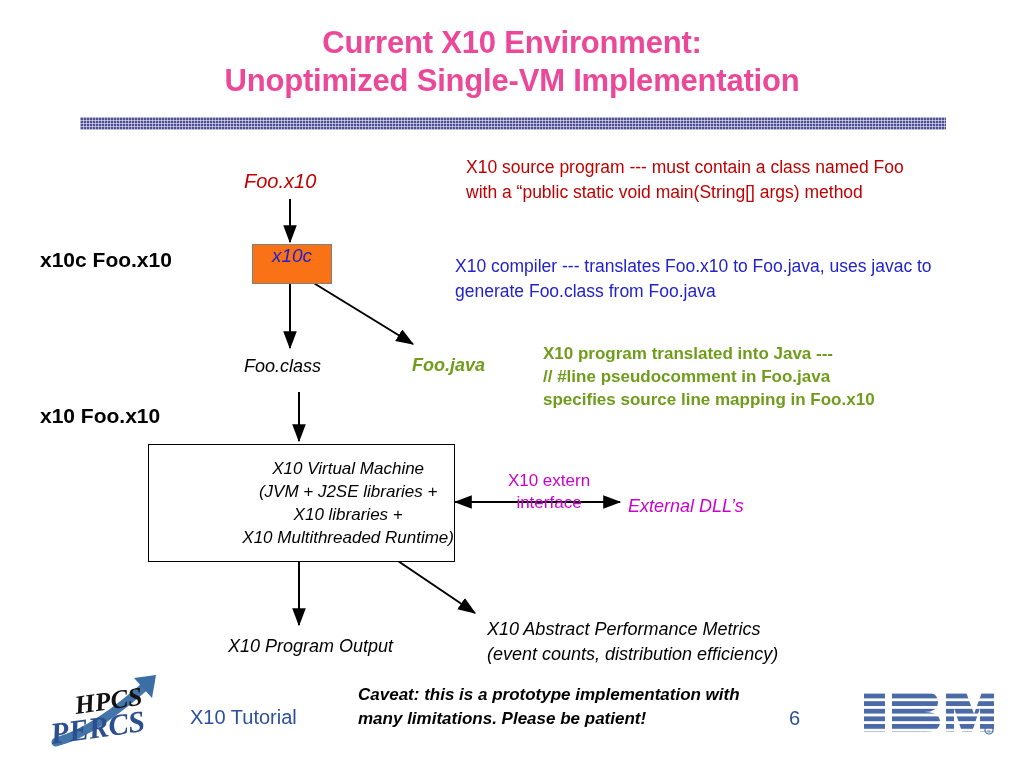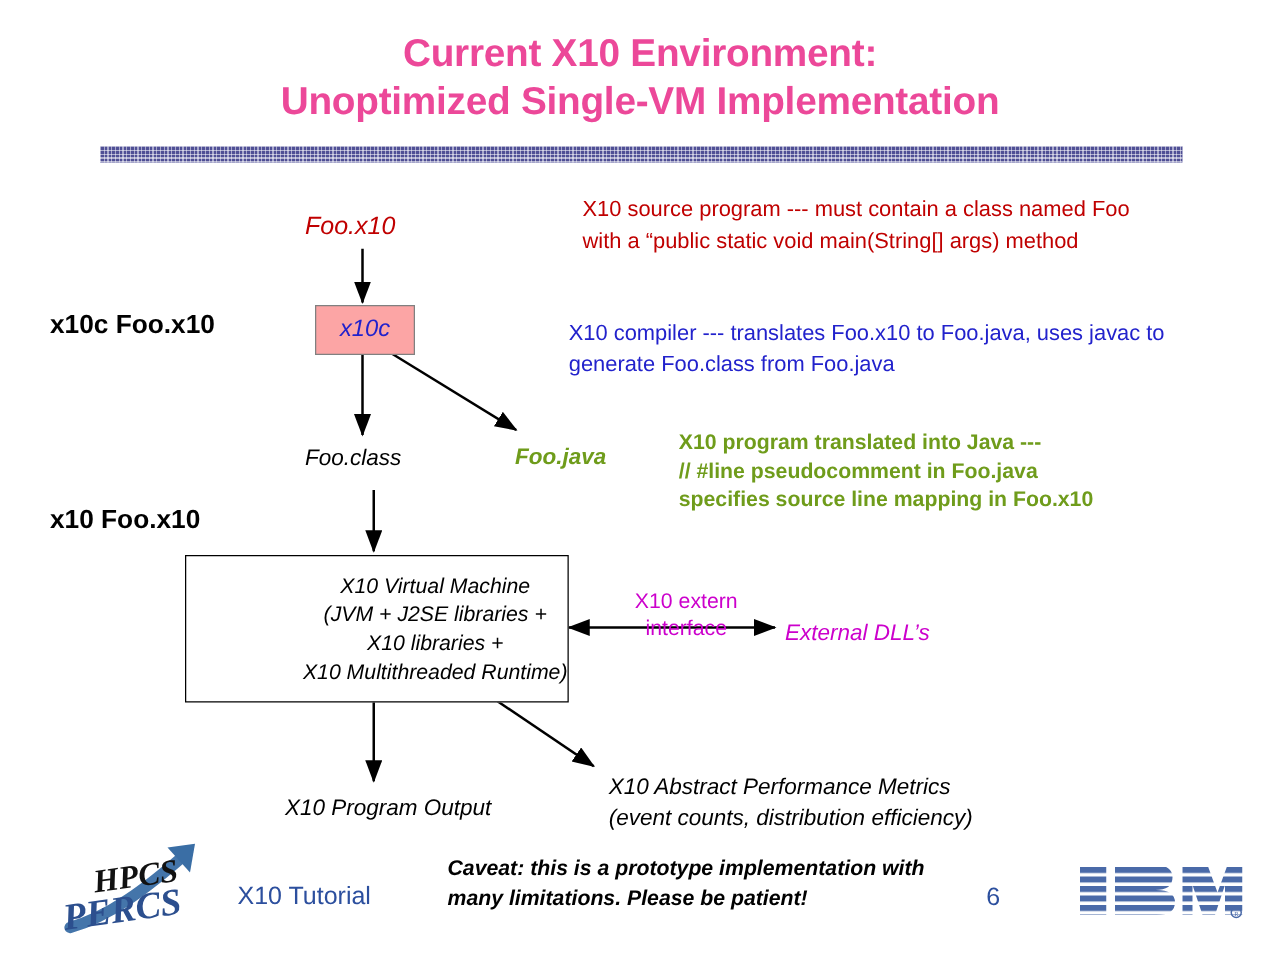--- a/index.html
+++ b/index.html
@@ -111,22 +111,22 @@
   #lbl-dll {
     left: 628px; top: 496px;
     font-size: 18px;
   }
 
   
   #box-x10c {
     left: 252px; top: 244px;
     width: 78px; height: 38px;
     border: 1.5px solid #808080;
-    background: #fca5a5;
-    display: flex; align-items: center; justify-content: center;
+    background: #f97316;
+    display: flex; align-items: flex-start; justify-content: center;
   }
   #box-x10c .lbl { font-size: 19px; }
 
   #box-vm {
     left: 148px; top: 444px;
     width: 305px; height: 116px;
     border: 1.5px solid #000000;
     background: #ffffff;
     display: flex; align-items: center; justify-content: flex-end;
   }

